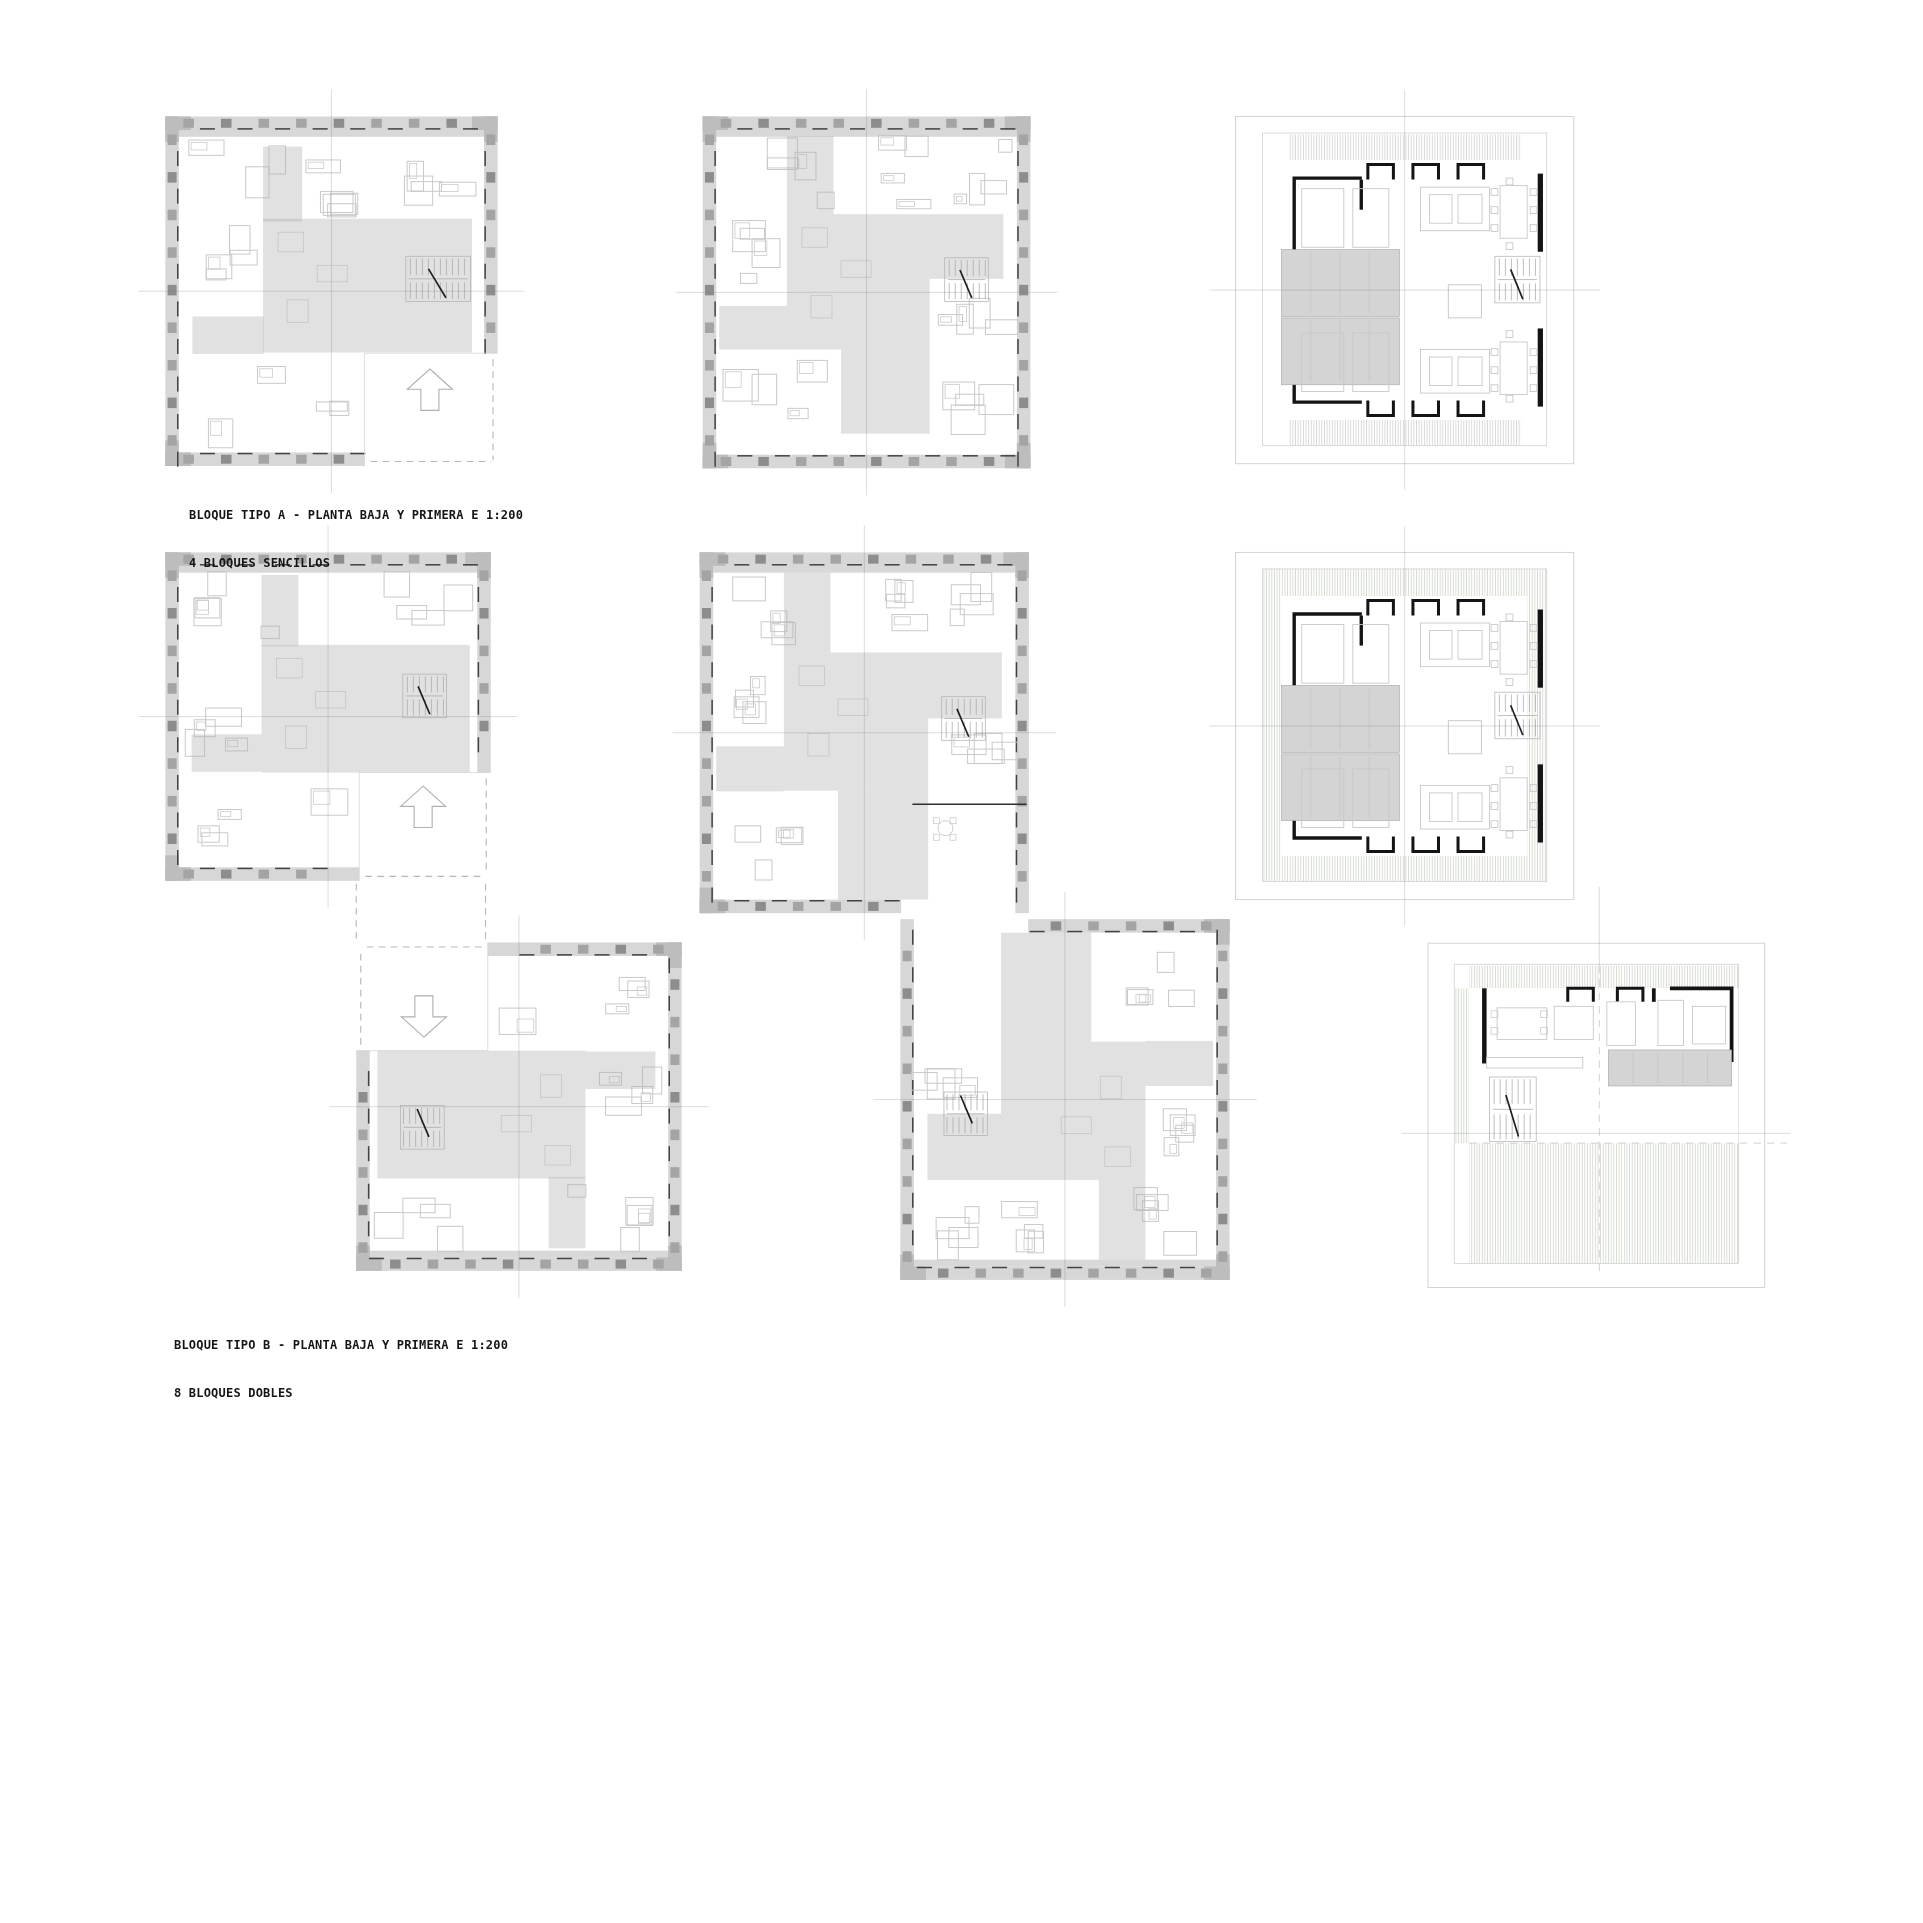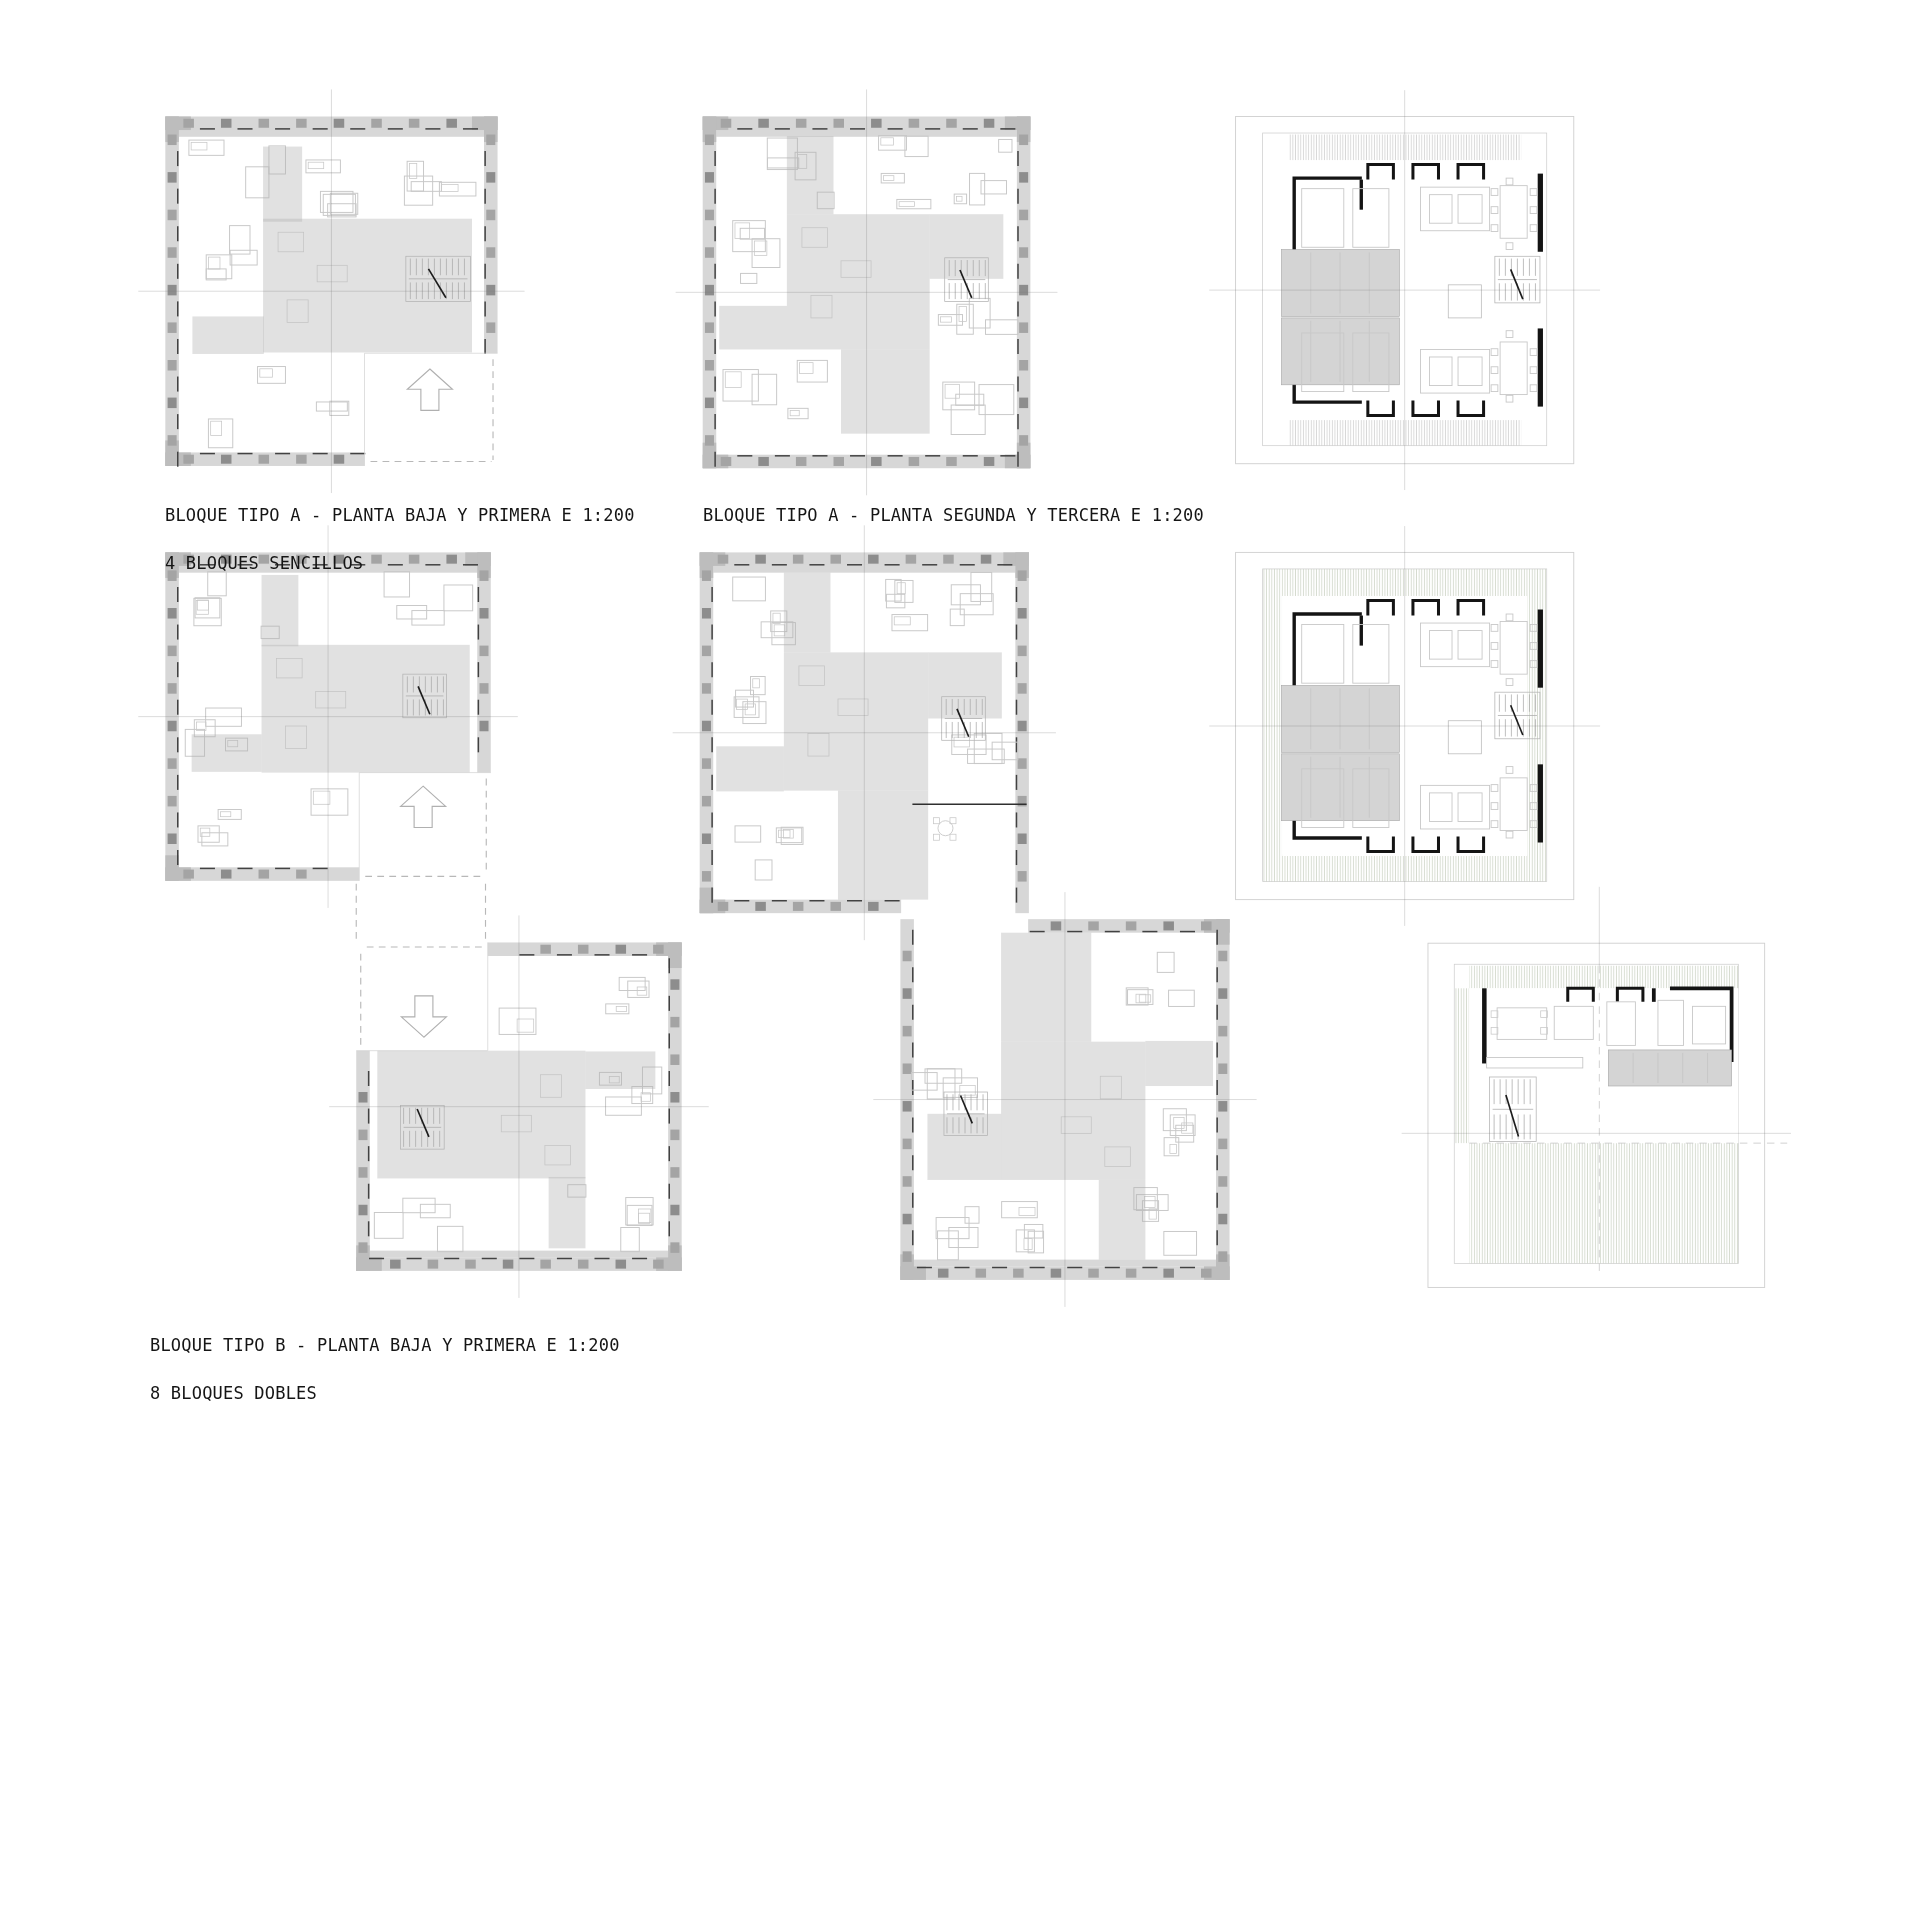--- a/index.html
+++ b/index.html
@@ -1,20 +1,20 @@
 <!DOCTYPE html>
 <html style="font-size:12px"><head>
 <meta charset="utf-8">
 <style>
   html,body{margin:0;padding:0;background:#ffffff;}
   .sheet{position:relative;width:1924px;height:1924px;background:#ffffff;overflow:hidden;
          font-family:"DejaVu Sans Mono",monospace;}
   .sheet svg{position:absolute;left:0;top:0;}
-  .plan-label{position:absolute;font-weight:normal;font-size:17px;line-height:16px;
-              color:#151515;letter-spacing:0.2px;white-space:pre;}
+  .plan-label{position:absolute;font-weight:bold;font-size:12px;line-height:16px;
+              color:#151515;letter-spacing:0.2px;white-space:pre;margin-left:24px;}
 </style>
 </head>
 <body>
 
 <div class="sheet">
   <svg id="plan-svg" width="1924" height="1924" viewBox="0 0 2560 2560">
       <defs>
         <pattern id="hg" width="3.5" height="12" patternUnits="userSpaceOnUse">
           <path d="M1.7,0V12" stroke="#c8c8c8" stroke-width="0.9"></path>
         </pattern>
@@ -1023,21 +1023,18 @@
         <rect x="1264" y="1088" width="8" height="8" fill="none" stroke="#c8c8c8" stroke-width="1"></rect>
         <rect x="1242" y="1110" width="8" height="8" fill="none" stroke="#c8c8c8" stroke-width="1"></rect>
         <rect x="1264" y="1110" width="8" height="8" fill="none" stroke="#c8c8c8" stroke-width="1"></rect>
       </g>
     </svg>
 
   <div class="plan-label" style="left:165px;top:475px">
     <div>BLOQUE TIPO A - PLANTA BAJA Y PRIMERA E 1:200</div>
     <div>4 BLOQUES SENCILLOS</div>
   </div>
-  <div class="plan-label" style="left:703px;top:475px">
-    <div>BLOQUE TIPO A - PLANTA SEGUNDA Y TERCERA E 1:200</div>
-  </div>
   <div class="plan-label" style="left:150px;top:1305px">
     <div>BLOQUE TIPO B - PLANTA BAJA Y PRIMERA E 1:200</div>
     <div>8 BLOQUES DOBLES</div>
   </div>
 </div>
 
 
 </body></html>

